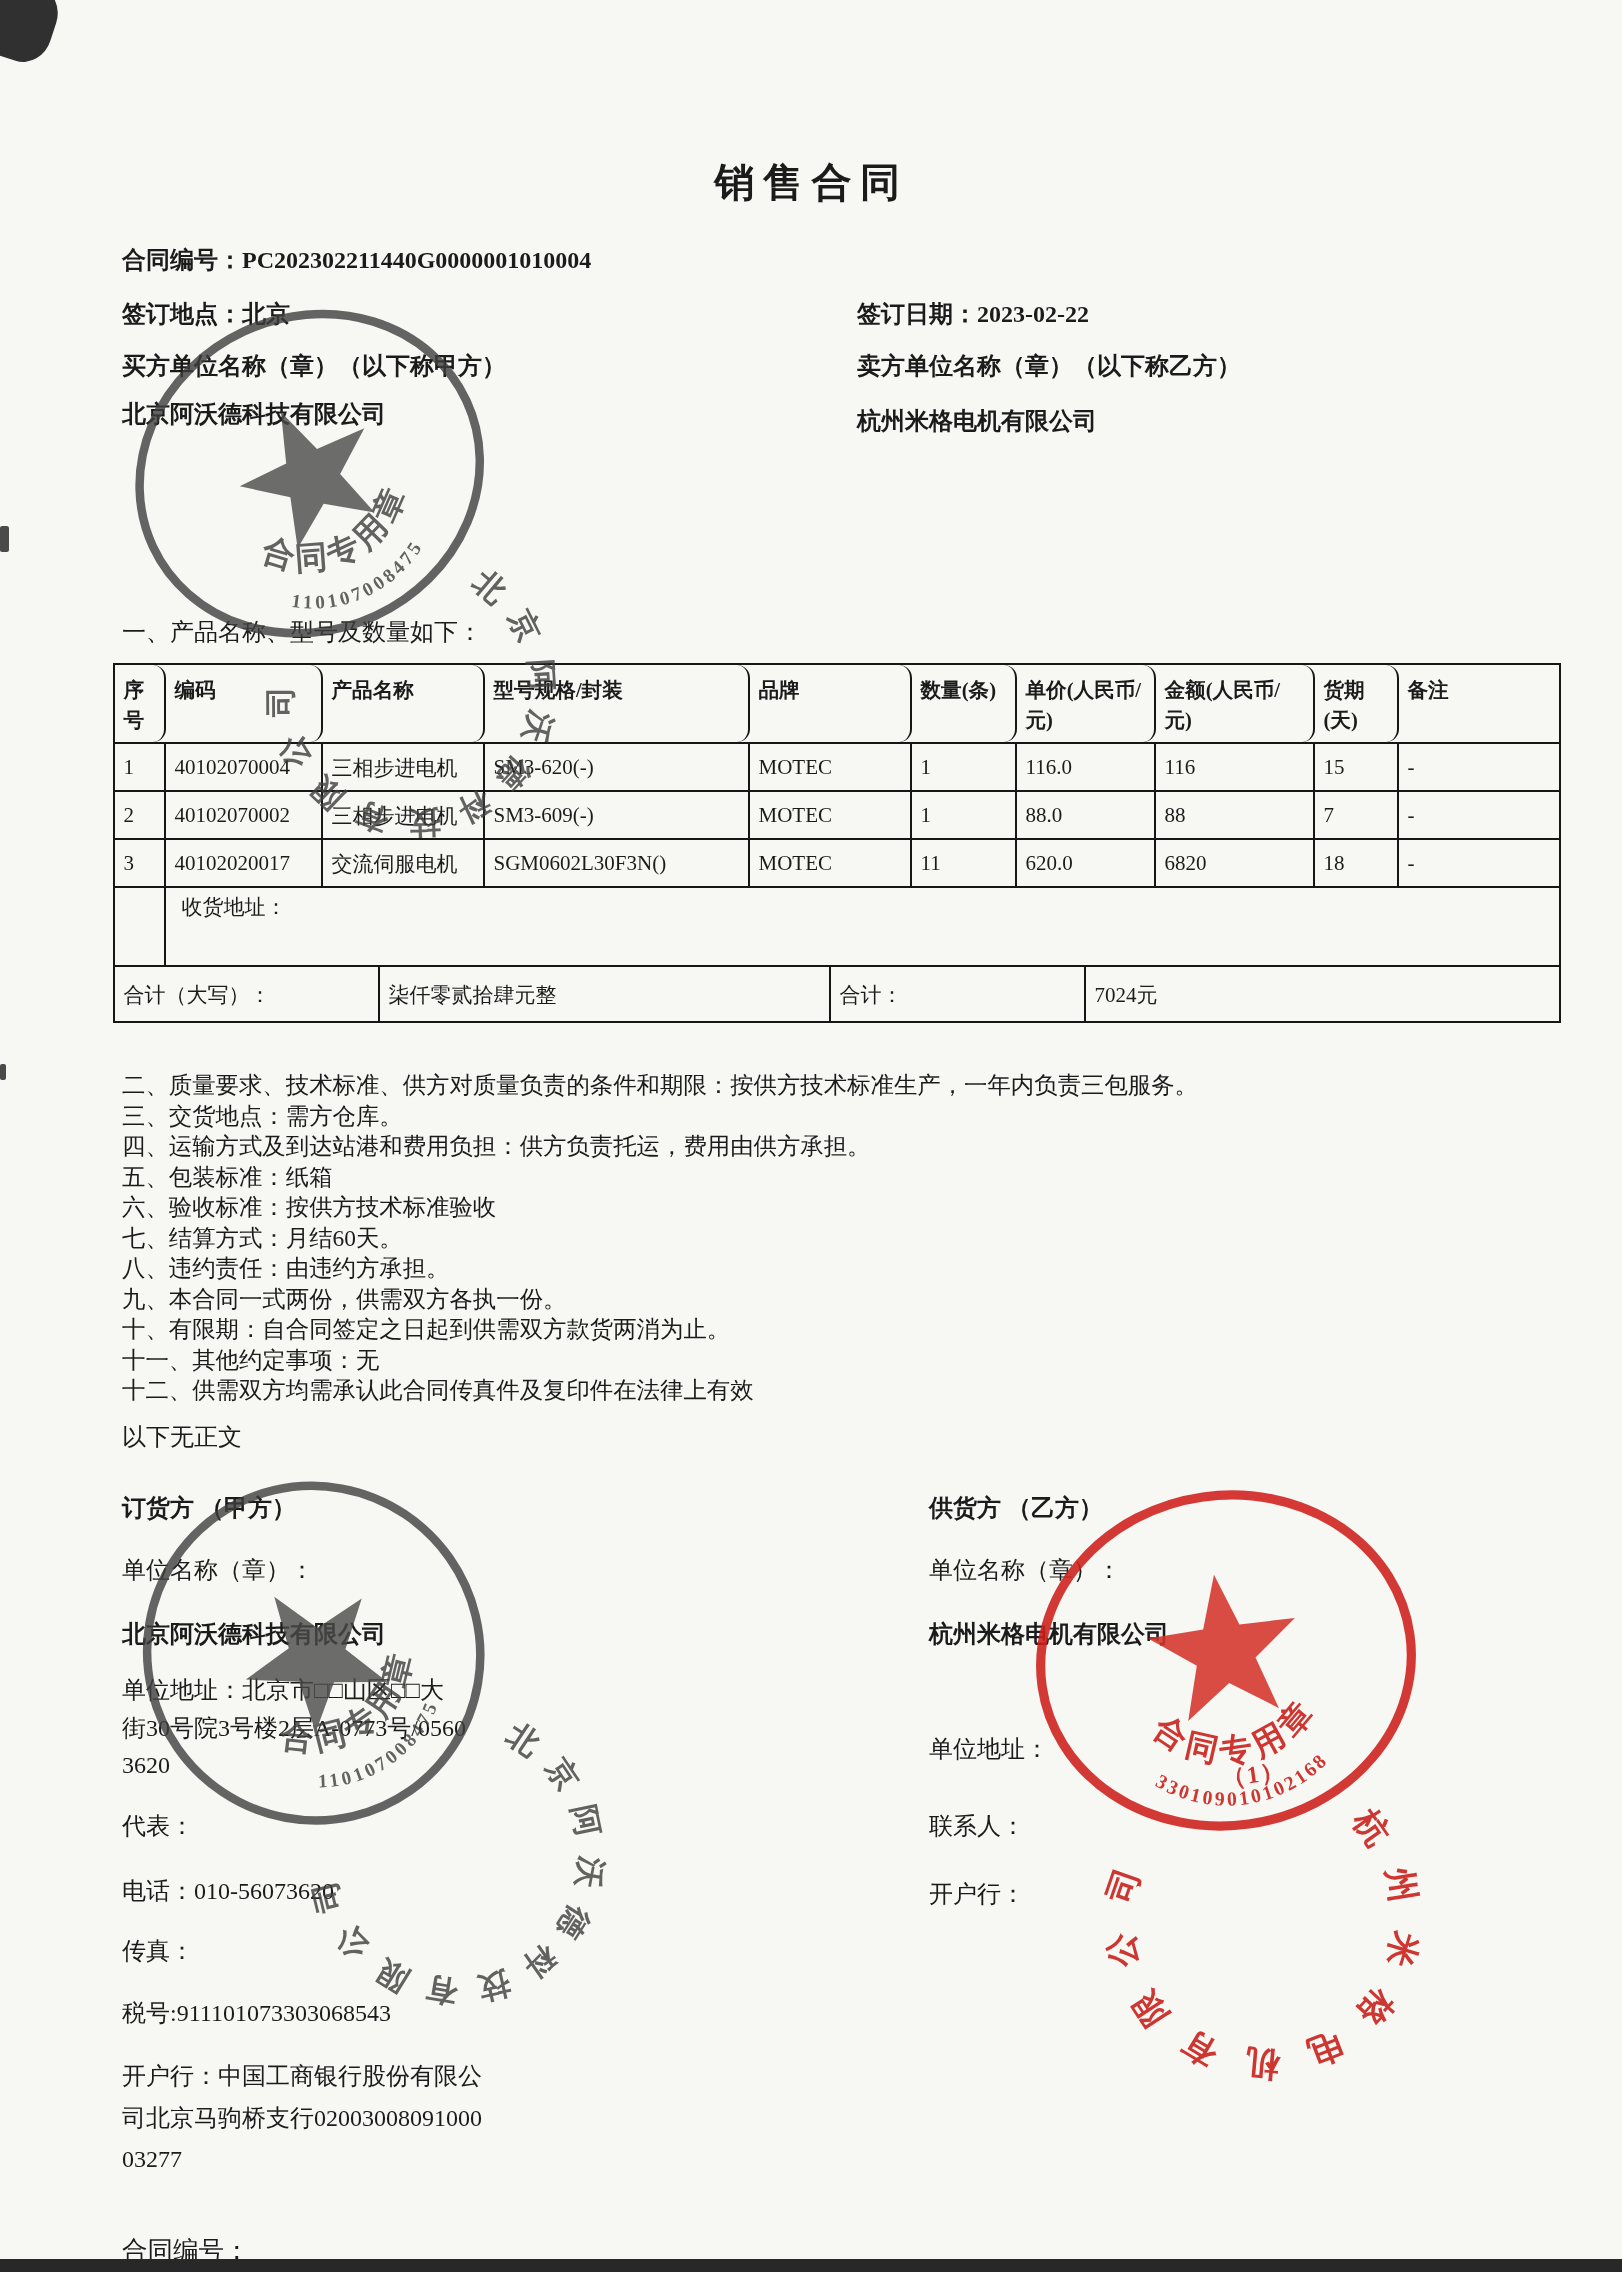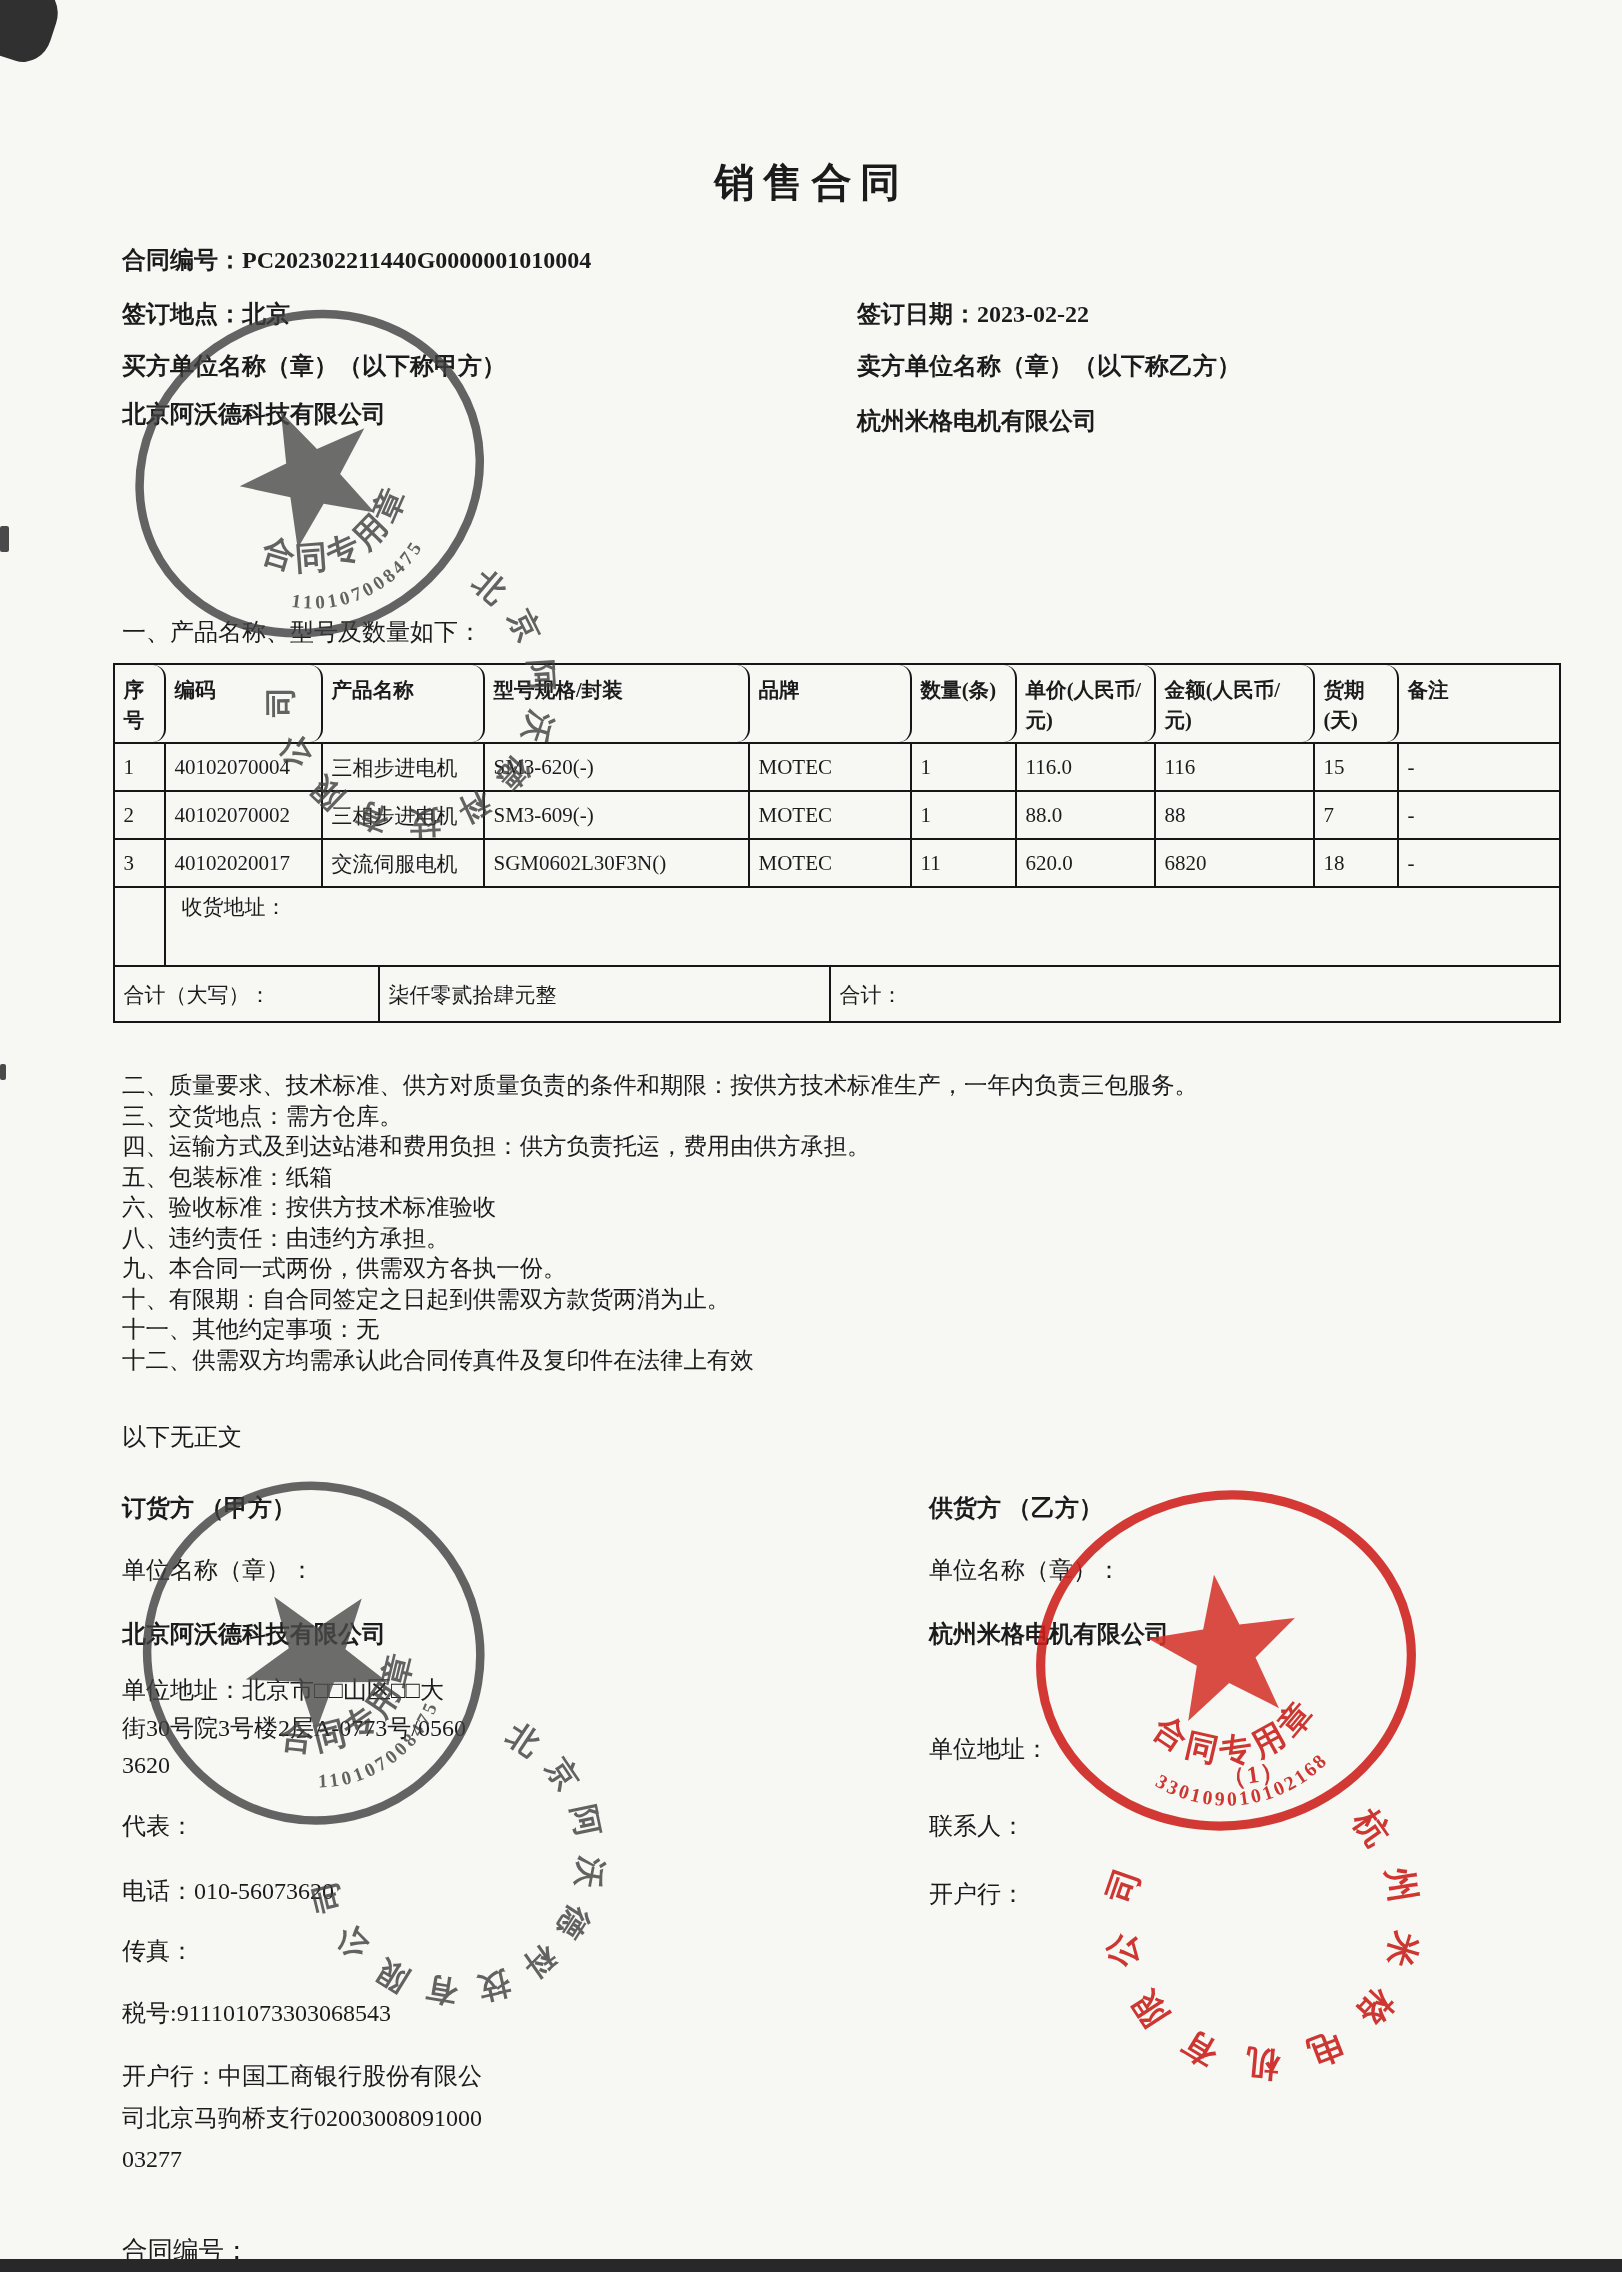--- a/index.html
+++ b/index.html
@@ -114,29 +114,31 @@
     <div class="tr ship">
       <div class="td"></div>
       <div class="td shipcell" style="align-items:flex-start;">
         <div>收货地址：</div>
       </div>
     </div>
     <div class="tr total">
       <div class="td">合计（大写）：</div>
       <div class="td">柒仟零贰拾肆元整</div>
       <div class="td">合计：</div>
+      <div class="td">7024元</div>
     </div>
   </div>
 
   <div class="abs" style="left:122px;top:1070px;width:1390px;">
     <div style="font-size:23.4px;line-height:30.5px;">二、质量要求、技术标准、供方对质量负责的条件和期限：按供方技术标准生产，一年内负责三包服务。</div>
     <div style="font-size:23.4px;line-height:30.5px;">三、交货地点：需方仓库。</div>
     <div style="font-size:23.4px;line-height:30.5px;">四、运输方式及到达站港和费用负担：供方负责托运，费用由供方承担。</div>
     <div style="font-size:23.4px;line-height:30.5px;">五、包装标准：纸箱</div>
     <div style="font-size:23.4px;line-height:30.5px;">六、验收标准：按供方技术标准验收</div>
+    <div style="font-size:23.4px;line-height:30.5px;">七、结算方式：月结60天。</div>
     <div style="font-size:23.4px;line-height:30.5px;">八、违约责任：由违约方承担。</div>
     <div style="font-size:23.4px;line-height:30.5px;">九、本合同一式两份，供需双方各执一份。</div>
     <div style="font-size:23.4px;line-height:30.5px;">十、有限期：自合同签定之日起到供需双方款货两消为止。</div>
     <div style="font-size:23.4px;line-height:30.5px;">十一、其他约定事项：无</div>
     <div style="font-size:23.4px;line-height:30.5px;">十二、供需双方均需承认此合同传真件及复印件在法律上有效</div>
   </div>
   <div class="abs line" style="left:122px;top:1424px;">以下无正文</div>
 
   <div>
     <div class="abs line bold" style="left:122px;top:1495px;">订货方 （甲方）</div>

